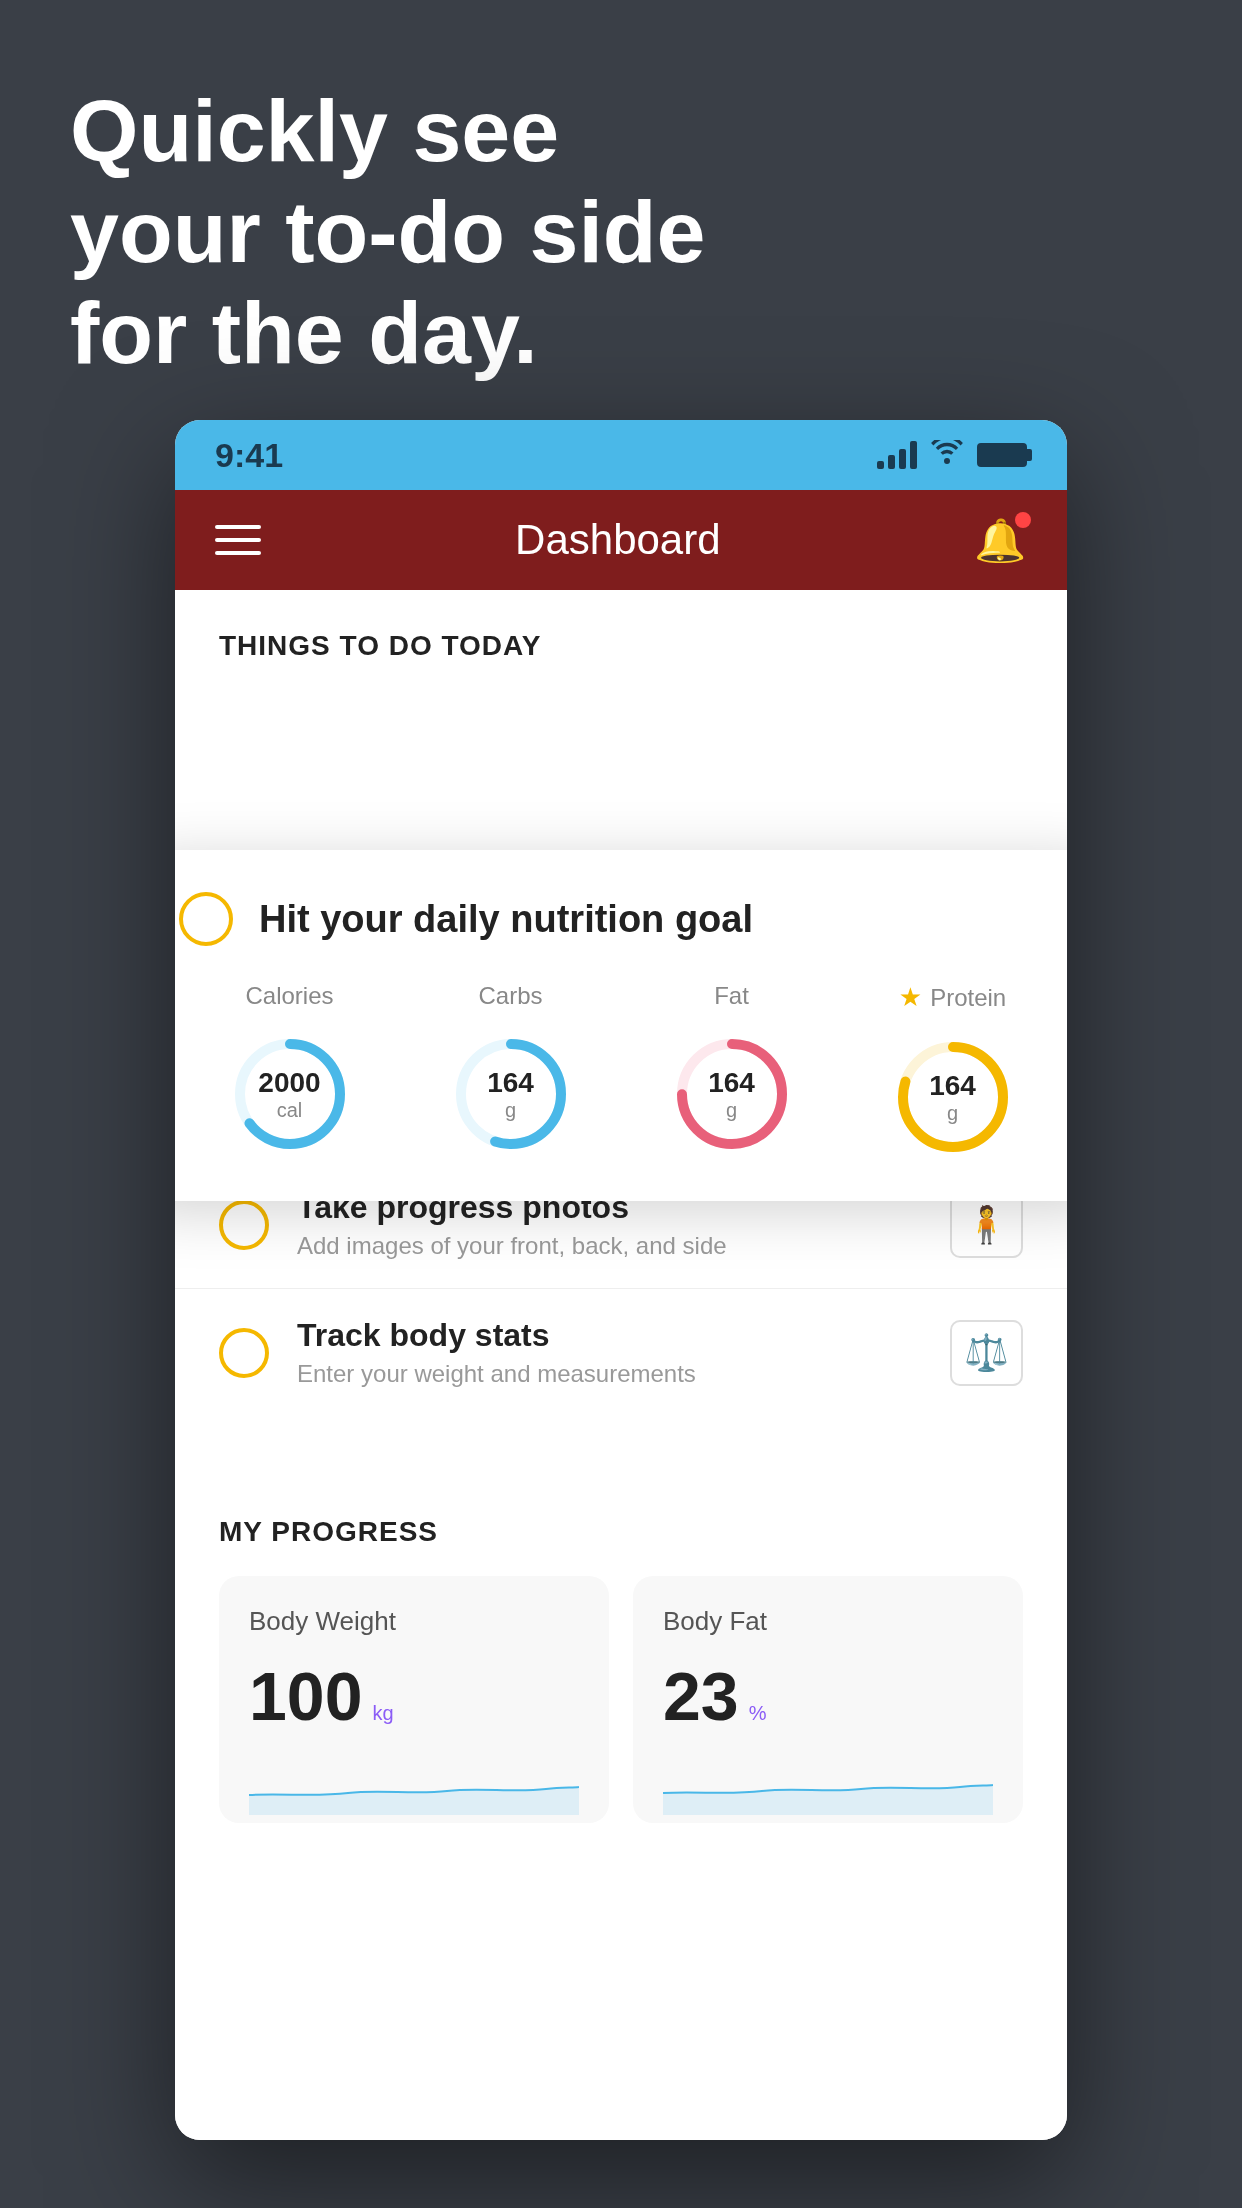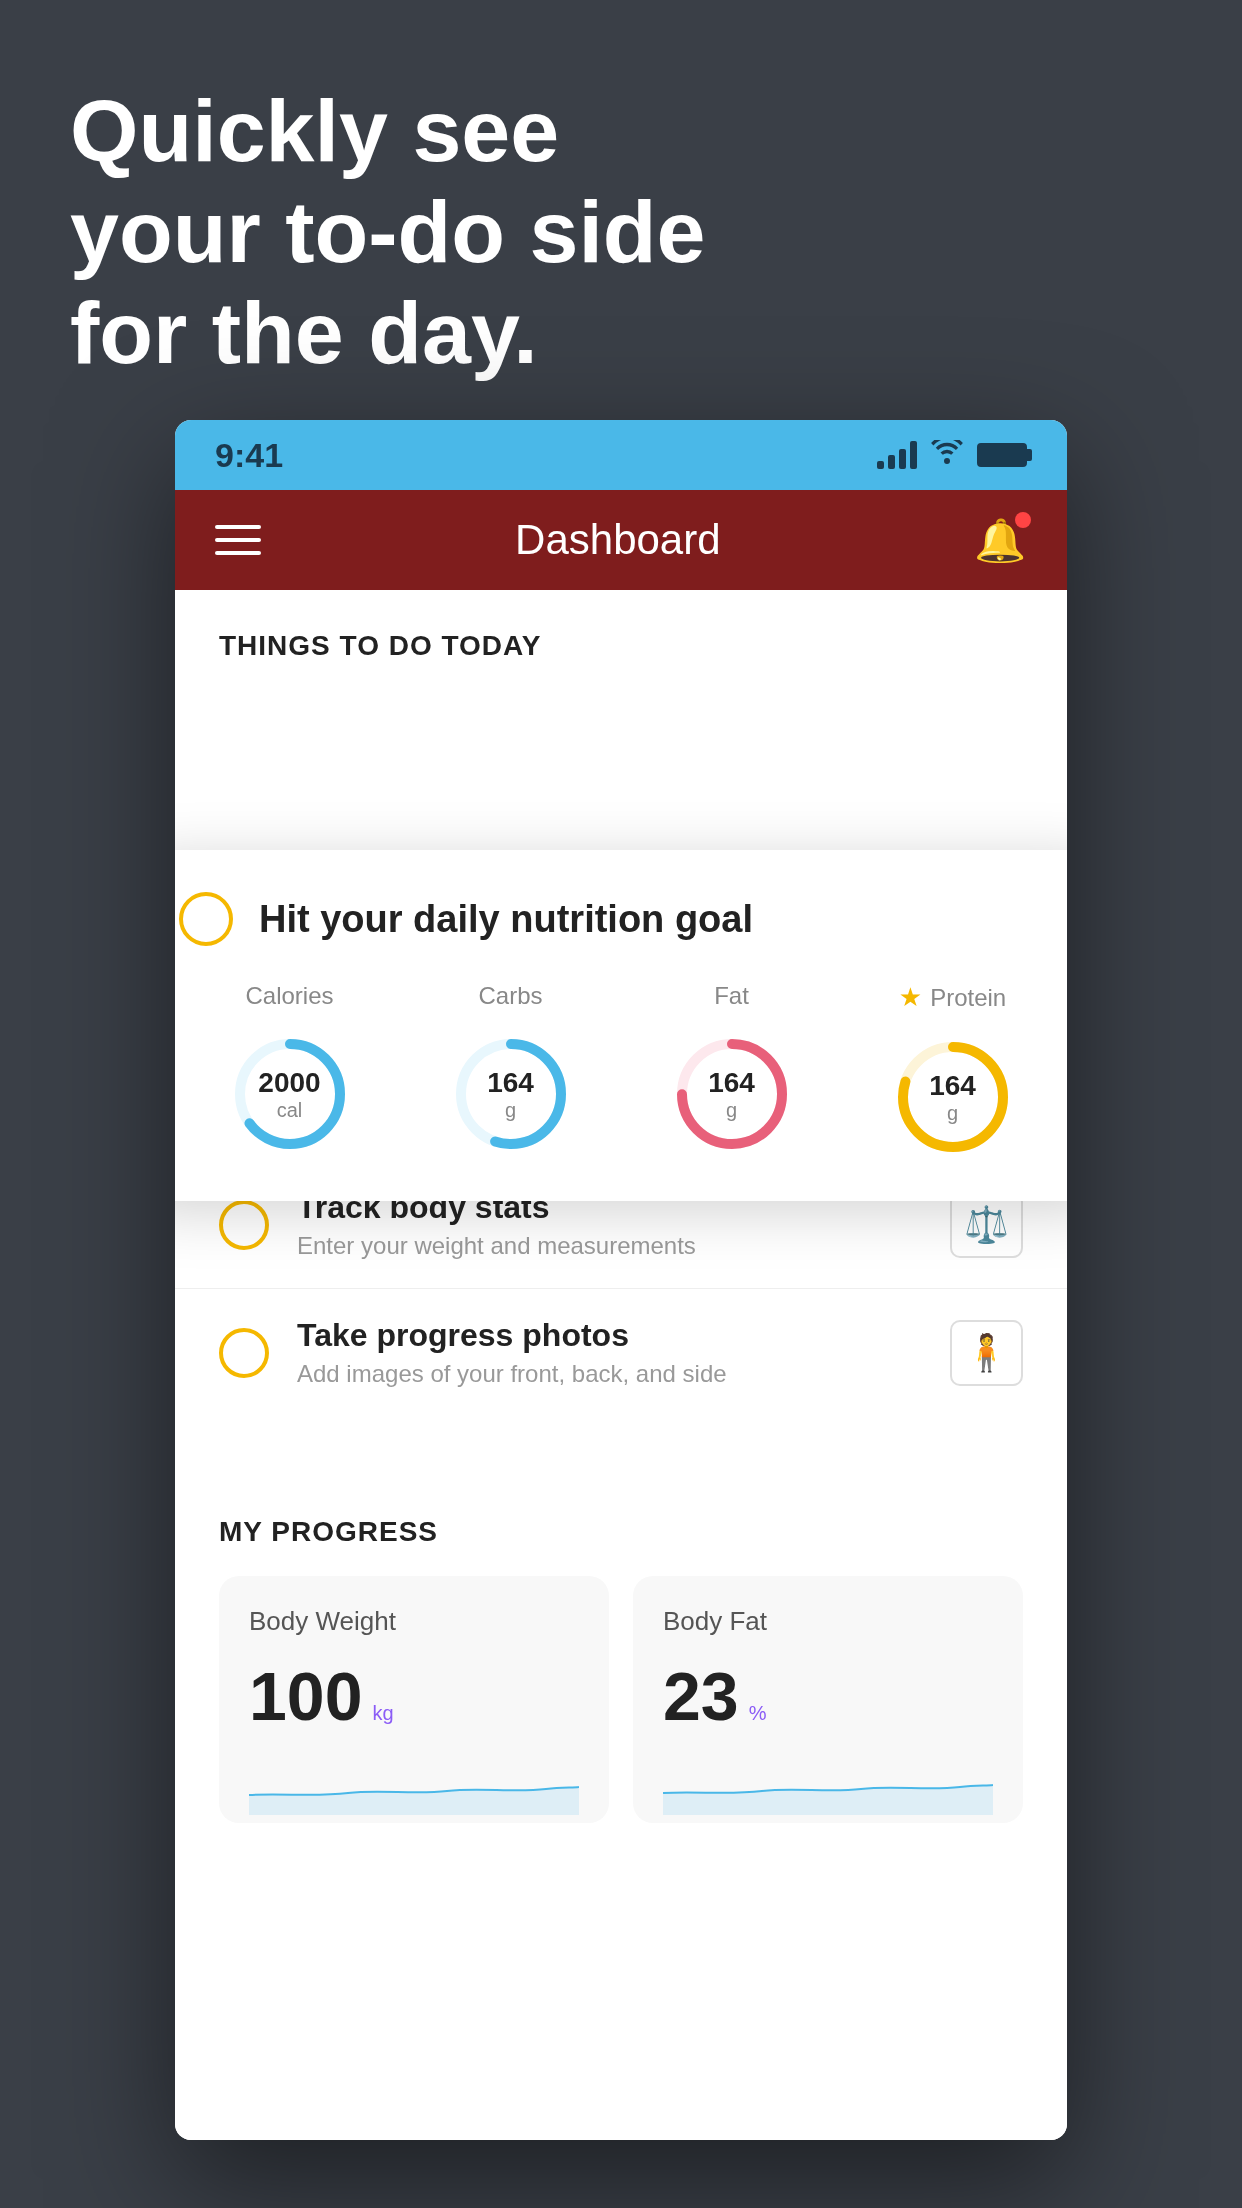--- a/index.html
+++ b/index.html
@@ -26,21 +26,21 @@
     }
 
     
     .phone {
       position: absolute;
       top: 420px;
       left: 175px;
       width: 892px;
       height: 1720px;
       background: #f0f0f0;
-      border-radius: 16px;
+      border-radius: 25px;
       overflow: hidden;
       box-shadow: 0 40px 120px rgba(0,0,0,0.5);
       z-index: 2;
     }
 
     
     .status-bar {
       background: #4ab8e8;
       height: 70px;
       display: flex;
@@ -466,33 +466,33 @@
         <div class="todo-text">
           <div class="todo-name">Running</div>
           <div class="todo-desc">Track your stats (target: 5km)</div>
         </div>
         <div class="todo-icon">👟</div>
       </div>
 
       <div class="todo-item">
         <div class="todo-circle orange"></div>
         <div class="todo-text">
-          <div class="todo-name">Track body stats</div>
-          <div class="todo-desc">Enter your weight and measurements</div>
-        </div>
-        <div class="todo-icon">⚖️</div>
+          <div class="todo-name">Take progress photos</div>
+          <div class="todo-desc">Add images of your front, back, and side</div>
+        </div>
+        <div class="todo-icon">🧍</div>
       </div>
 
       <div class="todo-item">
         <div class="todo-circle orange"></div>
         <div class="todo-text">
-          <div class="todo-name">Take progress photos</div>
-          <div class="todo-desc">Add images of your front, back, and side</div>
-        </div>
-        <div class="todo-icon">🧍</div>
+          <div class="todo-name">Track body stats</div>
+          <div class="todo-desc">Enter your weight and measurements</div>
+        </div>
+        <div class="todo-icon">⚖️</div>
       </div>
 
     </div>
 
     <div class="progress-section">
       <div class="section-title">MY PROGRESS</div>
       <div class="progress-cards">
 
         <div class="progress-card">
           <div class="progress-card-title">Body Weight</div>

